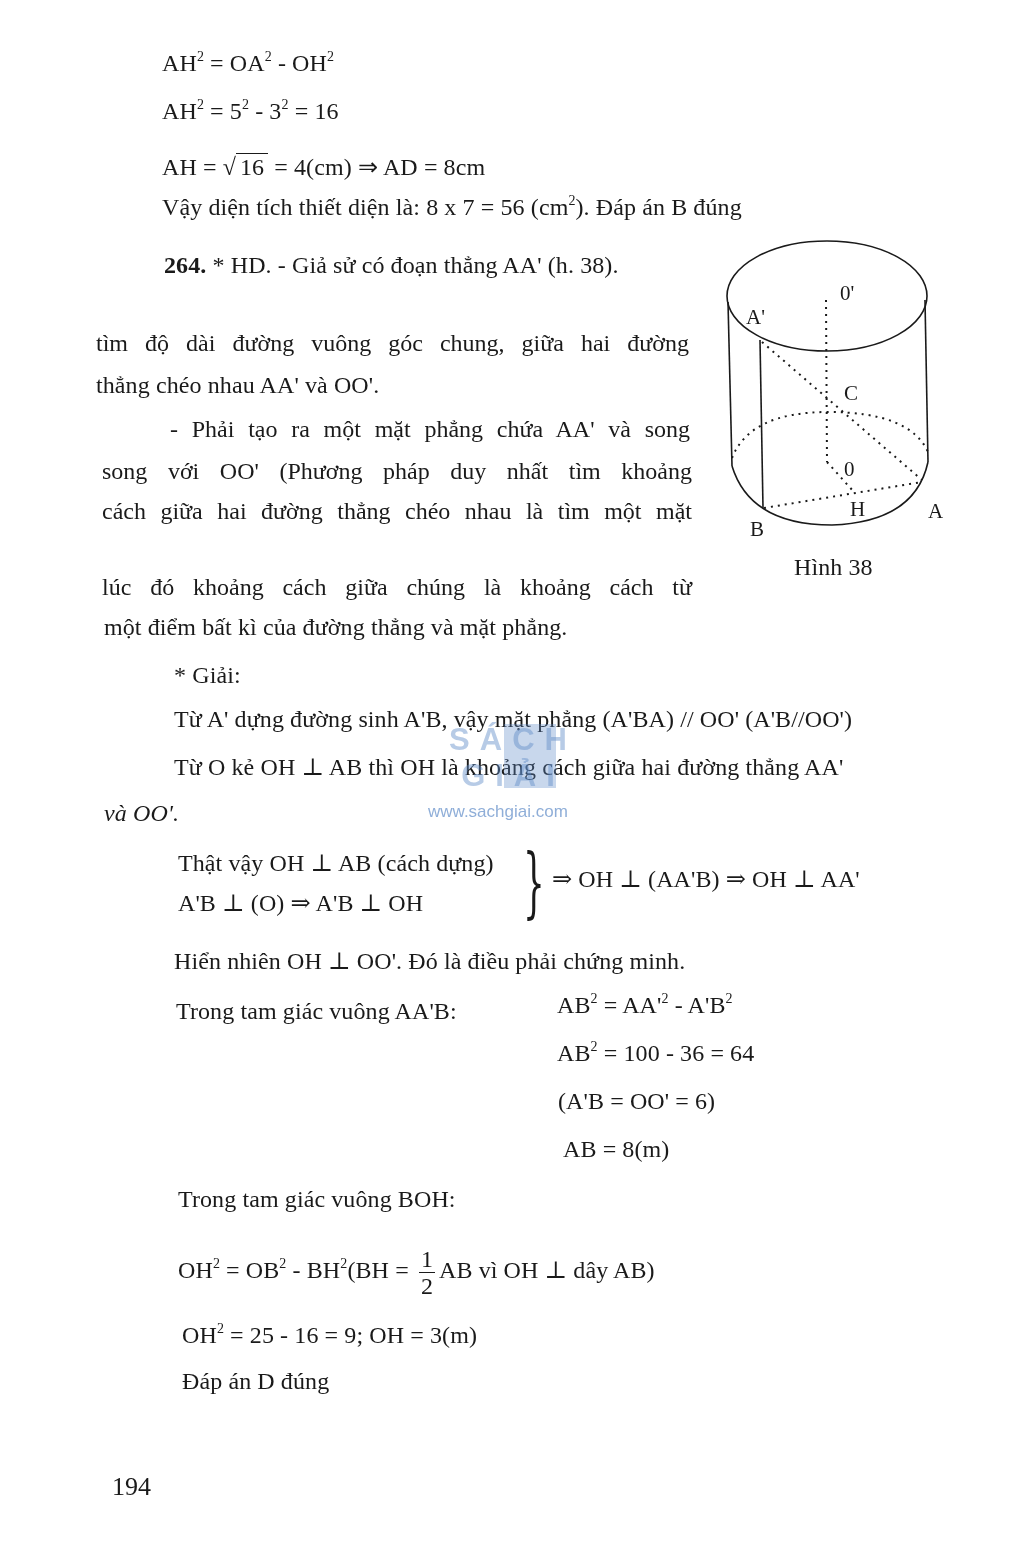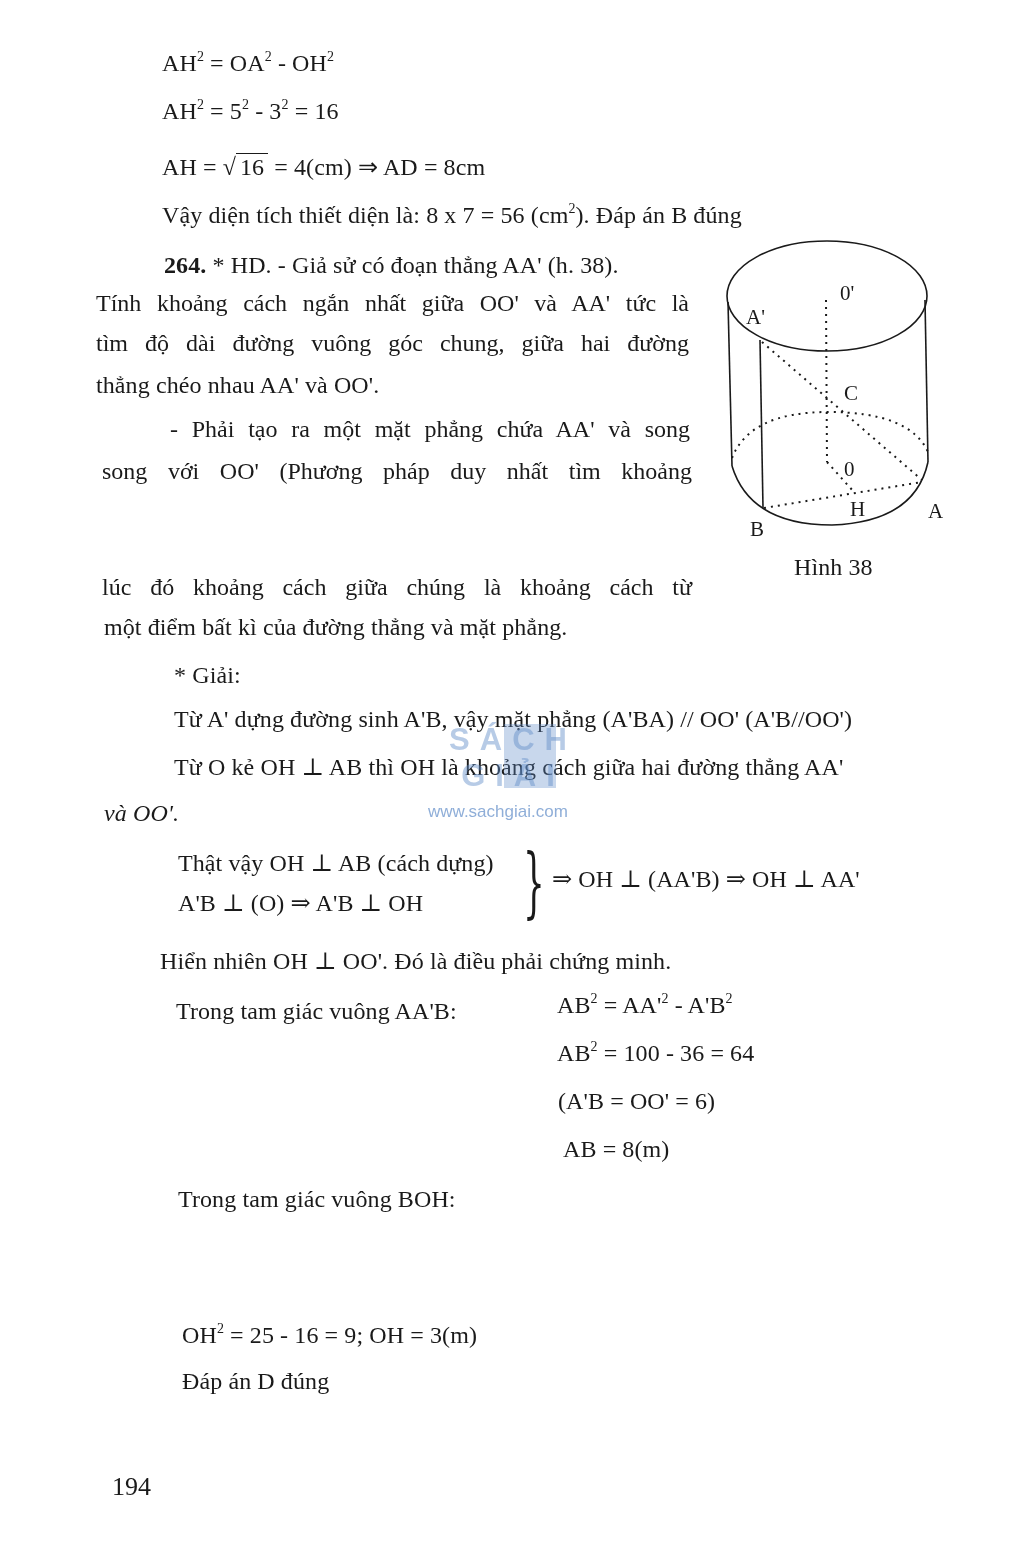--- a/index.html
+++ b/index.html
@@ -45,33 +45,33 @@
   </div>
 
   <div class="line" style="left:162px; top:96px;">
     <span>AH</span><sup>2</sup><span> = 5</span><sup>2</sup><span> - 3</span><sup>2</sup><span> = 16</span>
   </div>
 
   <div class="line" style="left:162px; top:152px;font-family:Liberation Serif, serif;">
     <span>AH = </span><span>√</span><span class="sqrt">16</span><span>  = 4(cm) ⇒ AD = 8cm</span>
   </div>
 
-  <div class="line" style="left:162px; top:200px;text-align:right;">
+  <div class="line" style="left:162px; top:192px;text-align:right;">
     <span>Vậy diện tích thiết diện là: 8 x 7 = 56 (cm</span><sup>2</sup><span>). Đáp án B đúng</span>
   </div>
 
   <div class="line" style="left:164px; top:250px;">
     <b>264.</b><span> * HD. - Giả sử có đoạn thẳng AA' (h. 38).</span>
   </div>
-  <div class="just" style="left:96px; top:288px; width:593px;"><span class="fill">Tính khoảng cách ngắn nhất giữa OO' và AA' tức là</span></div>
   <div class="just" style="left:96px; top:328px; width:593px;"><span class="fill">tìm độ dài đường vuông góc chung, giữa hai đường</span></div>
   <div class="line" style="left:96px; top:370px;"><span>thẳng chéo nhau AA' và OO'.</span></div>
 
   <div class="just" style="left:170px; top:414px; width:520px;"><span class="fill">- Phải tạo ra một mặt phẳng chứa AA' và song</span></div>
   <div class="just" style="left:102px; top:456px; width:590px;"><span class="fill">song với OO' (Phương pháp duy nhất tìm khoảng</span></div>
+  <div class="just" style="left:102px; top:496px; width:590px;"><span class="fill">cách giữa hai đường thẳng chéo nhau là tìm một mặt</span></div>
   <div class="just" style="left:102px; top:572px; width:590px;"><span class="fill">lúc đó khoảng cách giữa chúng là khoảng cách từ</span></div>
   <div class="line" style="left:104px; top:612px;"><span>một điểm bất kì của đường thẳng và mặt phẳng.</span></div>
 
   <div class="figure">
     <svg width="250" height="360" viewBox="0 0 250 360">
       <g stroke="#1a1a1a" stroke-width="1.6" fill="none">
 
         <ellipse cx="107" cy="56" rx="100" ry="55"></ellipse>
 
         <line x1="8" y1="62" x2="12" y2="226"></line>
@@ -116,32 +116,35 @@
     <div class="wm-url">www.sachgiai.com</div>
   </div>
 
   <div class="brace-block">
     <div class="line" style="left:0; top:4px;">Thật vậy OH ⊥ AB (cách dựng)</div>
     <div class="line" style="left:0; top:44px;">A'B ⊥ (O) ⇒ A'B ⊥ OH</div>
     <div class="brace">}</div>
     <div class="line" style="left:374px; top:20px;">⇒ OH ⊥ (AA'B) ⇒ OH ⊥ AA'</div>
   </div>
 
-  <div class="line" style="left:160px; top:946px;text-align:center;">Hiển nhiên OH ⊥ OO'. Đó là điều phải  chứng minh.</div>
+  <div class="line" style="left:174px; top:946px;text-align:center;">Hiển nhiên OH ⊥ OO'. Đó là điều phải  chứng minh.</div>
 
   <div class="line" style="left:176px; top:996px;">Trong tam giác vuông AA'B:</div>
   <div class="line" style="left:557px; top:990px;">
     <span>AB</span><sup>2</sup><span> = AA'</span><sup>2</sup><span> - A'B</span><sup>2</sup>
   </div>
   <div class="line" style="left:557px; top:1038px;">
     <span>AB</span><sup>2</sup><span> = 100 - 36 = 64</span>
   </div>
   <div class="line" style="left:558px; top:1086px;">(A'B = OO' = 6)</div>
   <div class="line" style="left:563px; top:1134px;">AB = 8(m)</div>
 
   <div class="line" style="left:178px; top:1184px;">Trong tam giác vuông BOH:</div>
+  <div class="line" style="left:178px; top:1240px; line-height:60px;">
+    <span>OH</span><sup>2</sup><span> = OB</span><sup>2</sup><span> - BH</span><sup>2</sup><span>(BH = </span><span class="frac"><span class="num">1</span><span class="den">2</span></span><span>AB vì OH ⊥ dây AB)</span>
+  </div>
   <div class="line" style="left:182px; top:1320px;">
     <span>OH</span><sup>2</sup><span> = 25 - 16 = 9; OH = 3(m)</span>
   </div>
   <div class="line" style="left:182px; top:1366px;">Đáp án D đúng</div>
 
   <div class="pagenum">194</div>
 </div>
 
 </body></html>

